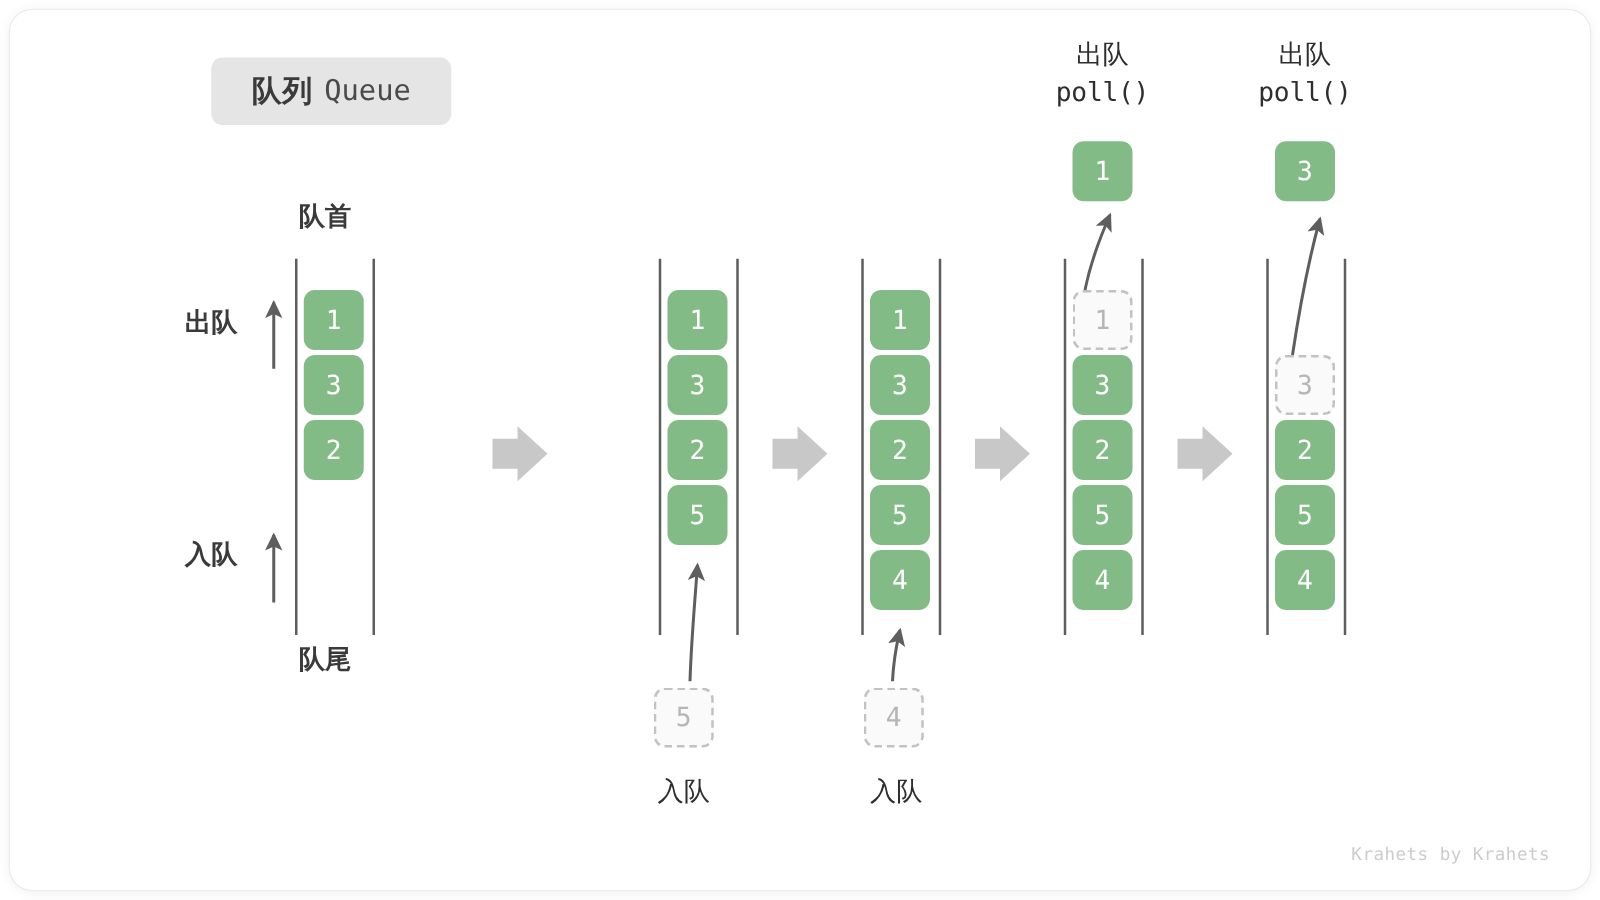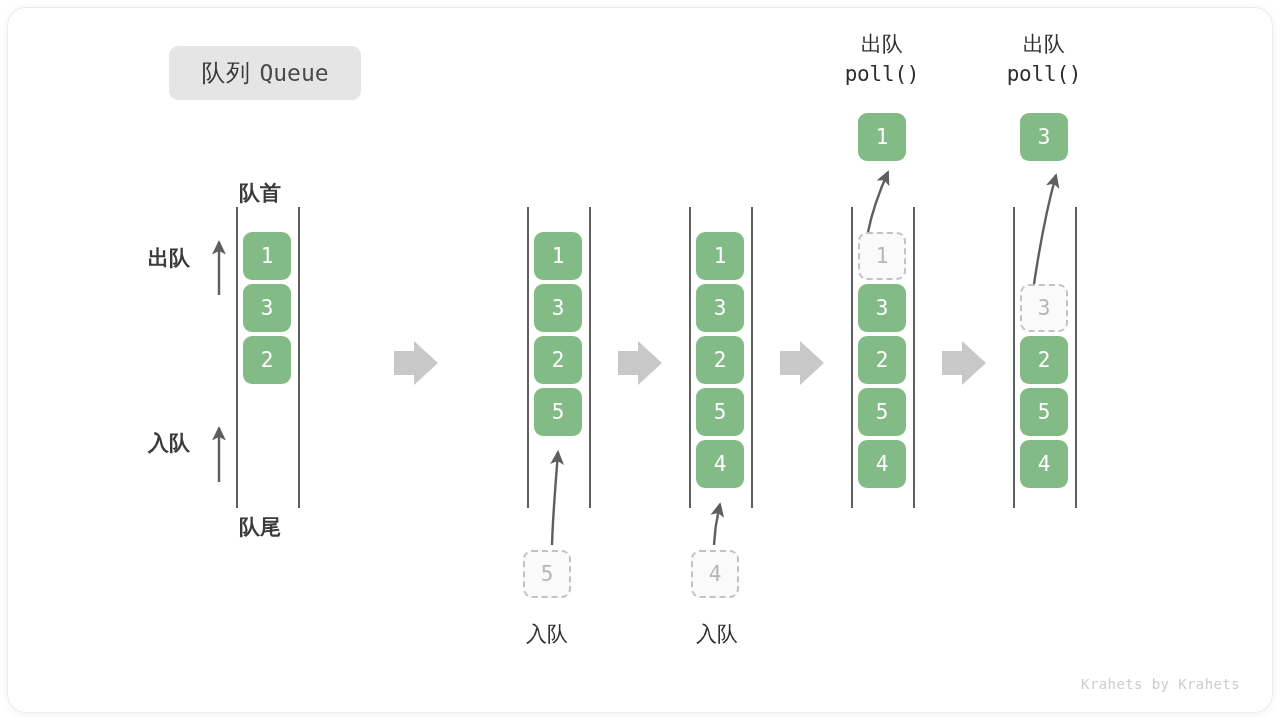--- a/index.html
+++ b/index.html
@@ -39,21 +39,21 @@
     height: 54px;
     background: #e5e5e5;
     border-radius: 9px;
     display: flex;
     align-items: center;
     justify-content: center;
     gap: 9px;
   }
   .title-cn {
     font-size: 24px;
-    font-weight: normal;
+    font-weight: bold;
     color: #3a3a3a;
     letter-spacing: 0.5px;
   }
   .title-en {
     font-family: "DejaVu Sans Mono", "Liberation Mono", monospace;
     font-size: 23px;
     color: #4a4a4a;
   }
   
   .cn-bold {
@@ -135,21 +135,21 @@
 <body>
 
 <div id="canvas">
   <div class="card"></div>
 
   <div class="title-badge">
     <span class="title-cn">队列</span>
     <span class="title-en">Queue</span>
   </div>
 
-  <div class="cn-bold" style="left:239px; top:159px;margin-top:20px;">队首</div>
+  <div class="cn-bold" style="left:239px; top:159px;">队首</div>
   <div class="cn-bold" style="left:239px; top:513px;">队尾</div>
   <div class="cn-bold" style="left:148px; top:244px;">出队</div>
   <div class="cn-bold" style="left:148px; top:429px;">入队</div>
 
   <div class="rail" style="left:236px; top:207px; height:301px;"></div>
   <div class="rail" style="left:298px; top:207px; height:301px;"></div>
 
   <div class="cell solid" style="left:243px; top:232px;">1</div>
   <div class="cell solid" style="left:243px; top:284px;">3</div>
   <div class="cell solid" style="left:243px; top:336px;">2</div>

